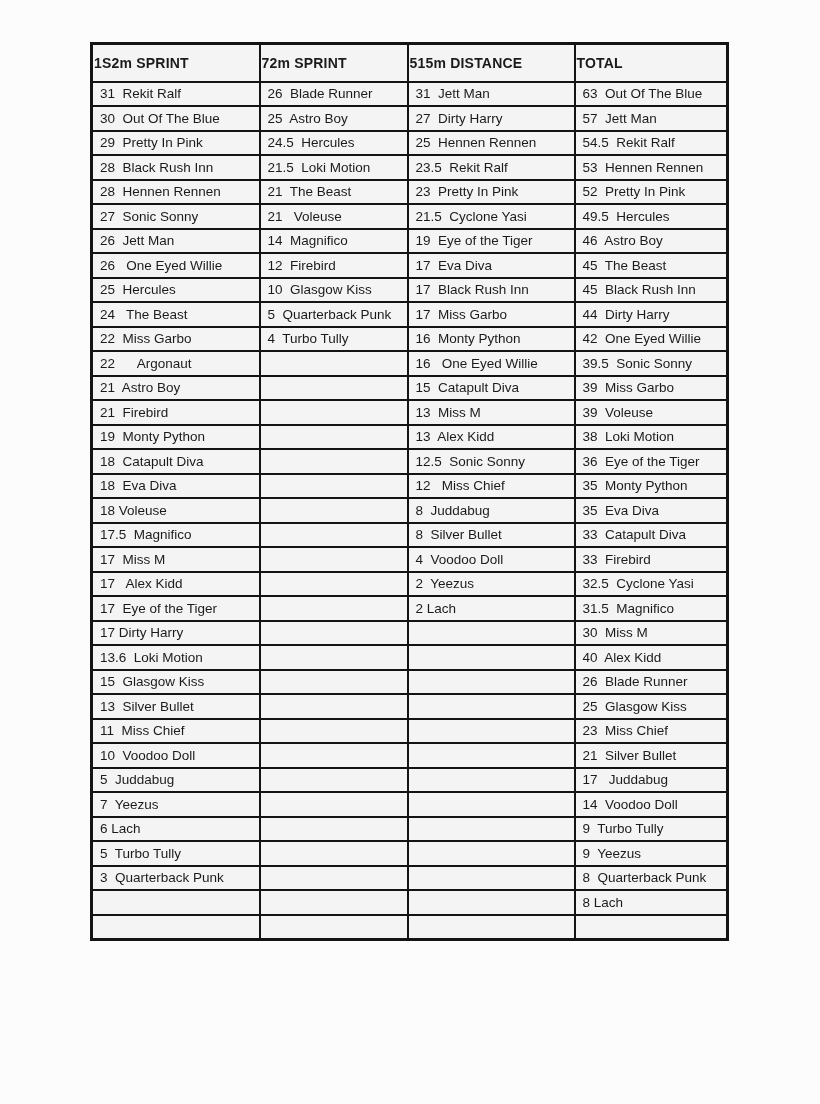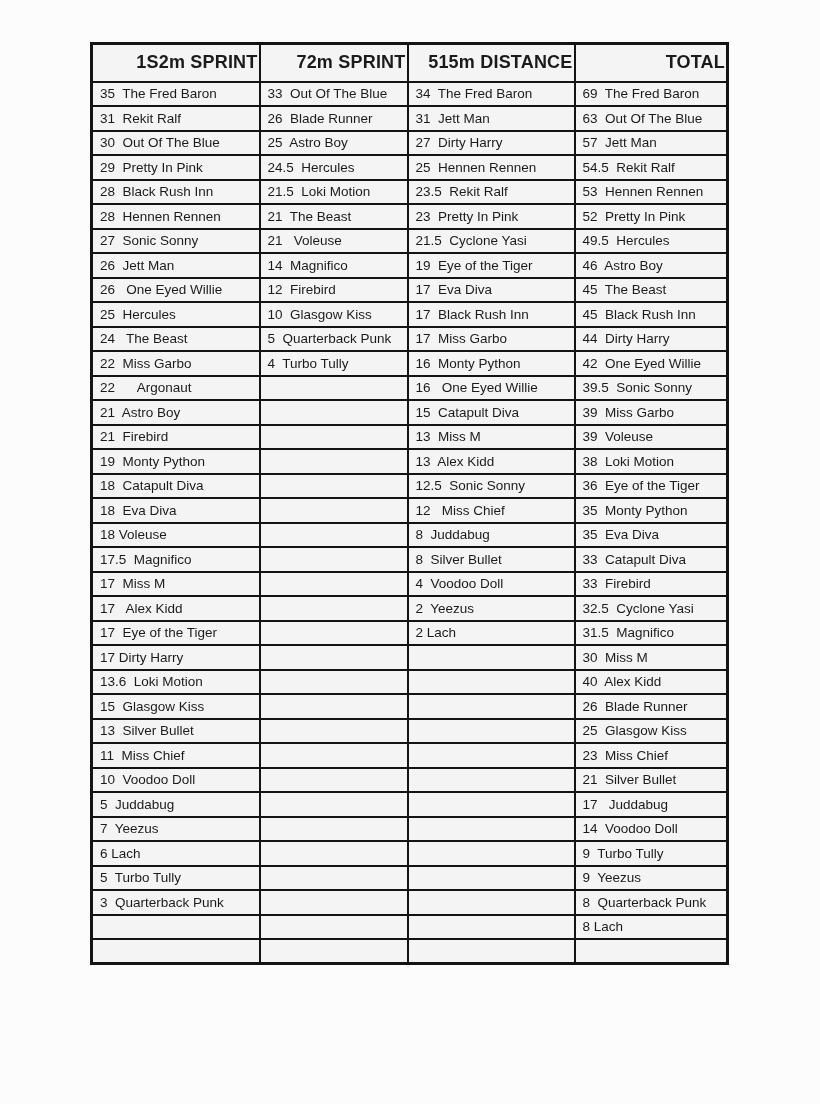--- a/index.html
+++ b/index.html
@@ -28,23 +28,23 @@
     border: 3px solid var(--border);
   }
   th, td {
     border: 2px solid var(--border);
     color: var(--text);
     vertical-align: middle;
     overflow: hidden;
   }
   th {
     height: 38px;
-    font-size: 18px;
+    font-size: 14px;
     font-weight: bold;
-    text-align: right;
+    text-align: left;
     letter-spacing: 0.2px;
     white-space: pre;
   }
   td {
     height: 24.5px;
     font-size: 13.5px;
     padding: 0 2px 0 7px;
     text-align: left;
     white-space: pre;
   }
@@ -62,26 +62,20 @@
   <thead>
     <tr>
       <th>1S2m SPRINT</th>
       <th>72m SPRINT</th>
       <th>515m DISTANCE</th>
       <th>TOTAL</th>
     </tr>
   </thead>
   <tbody>
       <tr>
-        <td>35  The Fred Baron</td>
-        <td>33  Out Of The Blue</td>
-        <td>34  The Fred Baron</td>
-        <td>69  The Fred Baron</td>
-      </tr>
-      <tr>
         <td>31  Rekit Ralf</td>
         <td>26  Blade Runner</td>
         <td>31  Jett Man</td>
         <td>63  Out Of The Blue</td>
       </tr>
       <tr>
         <td>30  Out Of The Blue</td>
         <td>25  Astro Boy</td>
         <td>27  Dirty Harry</td>
         <td>57  Jett Man</td>

